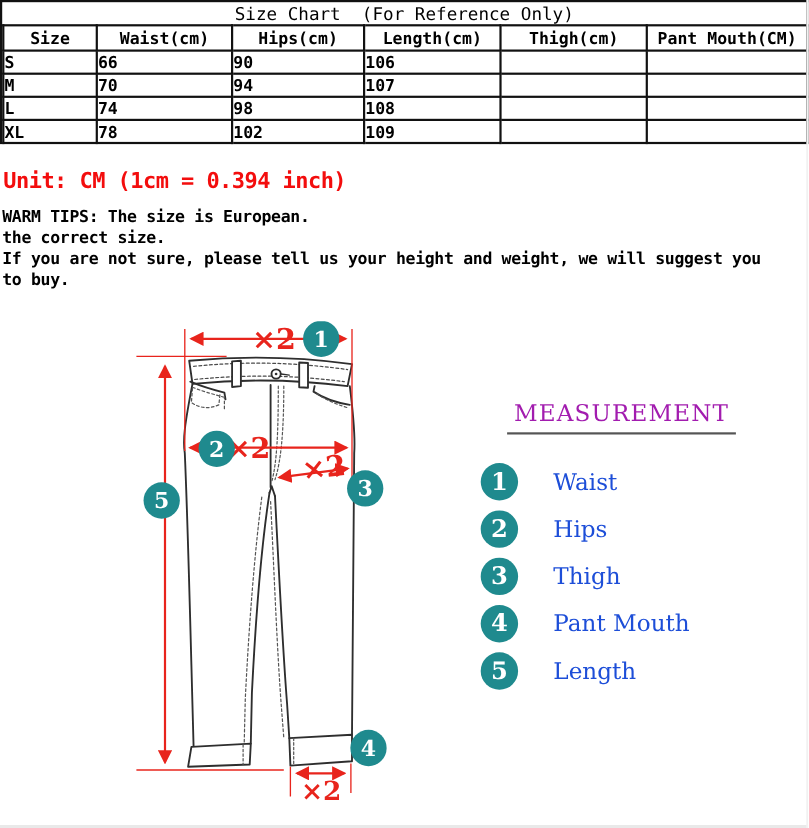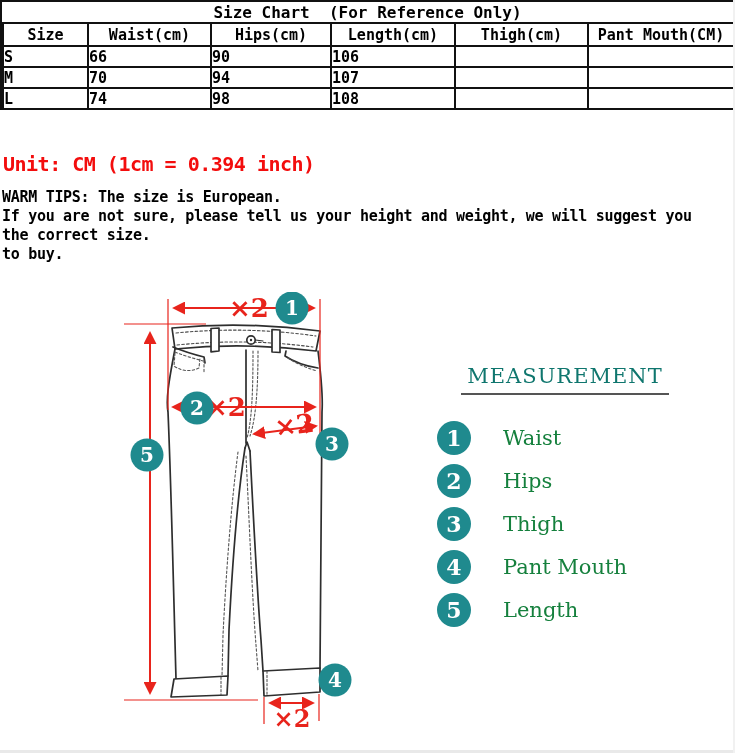--- a/index.html
+++ b/index.html
@@ -2,51 +2,51 @@
 <html><head>
 <meta charset="utf-8">
 <style>
   html,body{margin:0;padding:0;background:#ffffff;}
   .page{
     position:relative;width:735px;height:753px;background:#fff;overflow:hidden;
     font-family:"DejaVu Sans Mono", monospace;color:#000;
   }
   
   .chart-box{position:absolute;left:0;top:0;width:731px;border:2px solid #111;border-bottom:none;}
-  .chart-title{height:20px;line-height:21px;text-align:center;font-size:16px;font-weight:bold;white-space:pre;}
+  .chart-title{height:20px;line-height:21px;text-align:center;font-size:16px;font-weight:normal;white-space:pre;}
   table.size-table{border-collapse:collapse;width:731px;table-layout:fixed;}
   table.size-table th, table.size-table td{
     border:2px solid #111;font-weight:bold;font-size:15px;padding:0;overflow:hidden;white-space:nowrap;
   }
   table.size-table th{height:21px;}
   table.size-table tr.r0 td{height:19px;}
   table.size-table tr.r1 td{height:19px;}
   table.size-table tr.r2 td{height:19px;}
   table.size-table tr.r3 td{height:19px;}
   table.size-table tr.r4 td{height:24px;}
   
   .unit-heading{
     position:absolute;left:3px;top:152px;font-size:20px;font-weight:bold;color:#f30d0d;
     letter-spacing:-0.5px;white-space:pre;
   }
   .tips{position:absolute;left:2px;top:188px;font-size:15px;font-weight:bold;line-height:19px;letter-spacing:-0.3px;}
   .tips div{white-space:pre;}
   
   .legend{position:absolute;left:437px;top:364px;width:270px;font-family:"DejaVu Serif", serif;}
   .legend-heading{
-    width:208px;margin-left:24px;text-align:center;font-size:21px;color:#0f766e;
+    width:208px;margin-left:24px;text-align:center;font-size:21px;color:#a21caf;
     letter-spacing:1px;padding-bottom:5px;border-bottom:2px solid #555;
   }
   .legend-items{margin-top:21px;}
   .legend-item{display:flex;align-items:center;height:43px;}
   .legend-badge{
     width:34px;height:34px;border-radius:50%;background:#1f8a8e;color:#fff;
     font-size:22px;font-weight:bold;line-height:34px;text-align:center;flex:0 0 34px;
   }
-  .legend-label{margin-left:32px;font-size:21px;color:#15803d;}
+  .legend-label{margin-left:32px;font-size:21px;color:#1d4ed8;}
   
   .diagram-svg{position:absolute;left:118px;top:292px;width:320px;height:448px;}
   
   .bottom-edge{position:absolute;left:0;top:750px;width:735px;height:3px;background:#e9e9e9;}
   .right-edge{position:absolute;left:733px;top:0;width:2px;height:753px;background:#f1f1f1;}
 </style>
 </head>
 <body>
 
 <div class="page">
@@ -90,29 +90,37 @@
           <td></td>
         </tr>
         <tr class="r2">
           <td>L</td>
           <td>74</td>
           <td>98</td>
           <td>108</td>
           <td></td>
           <td></td>
         </tr>
+        <tr class="r3">
+          <td>XL</td>
+          <td>78</td>
+          <td>102</td>
+          <td>109</td>
+          <td></td>
+          <td></td>
+        </tr>
       </tbody>
     </table>
   </div>
 
   <div class="unit-heading">Unit: CM (1cm = 0.394 inch)</div>
   <div class="tips">
     <div>WARM TIPS: The size is European.</div>
+    <div>the correct size.</div>
     <div>If you are not sure, please tell us your height and weight, we will suggest you</div>
-    <div>the correct size.</div>
     <div>to buy.</div>
   </div>
 
   <svg class="diagram-svg" viewBox="118 292 320 448">
     <defs>
       <marker id="arr" viewBox="0 0 10 10" refX="8.5" refY="5" markerWidth="6.5" markerHeight="6.5" orient="auto-start-reverse">
         <path d="M0,0 L10,5 L0,10 Z" fill="#e8241c"></path>
       </marker>
     </defs>
 

